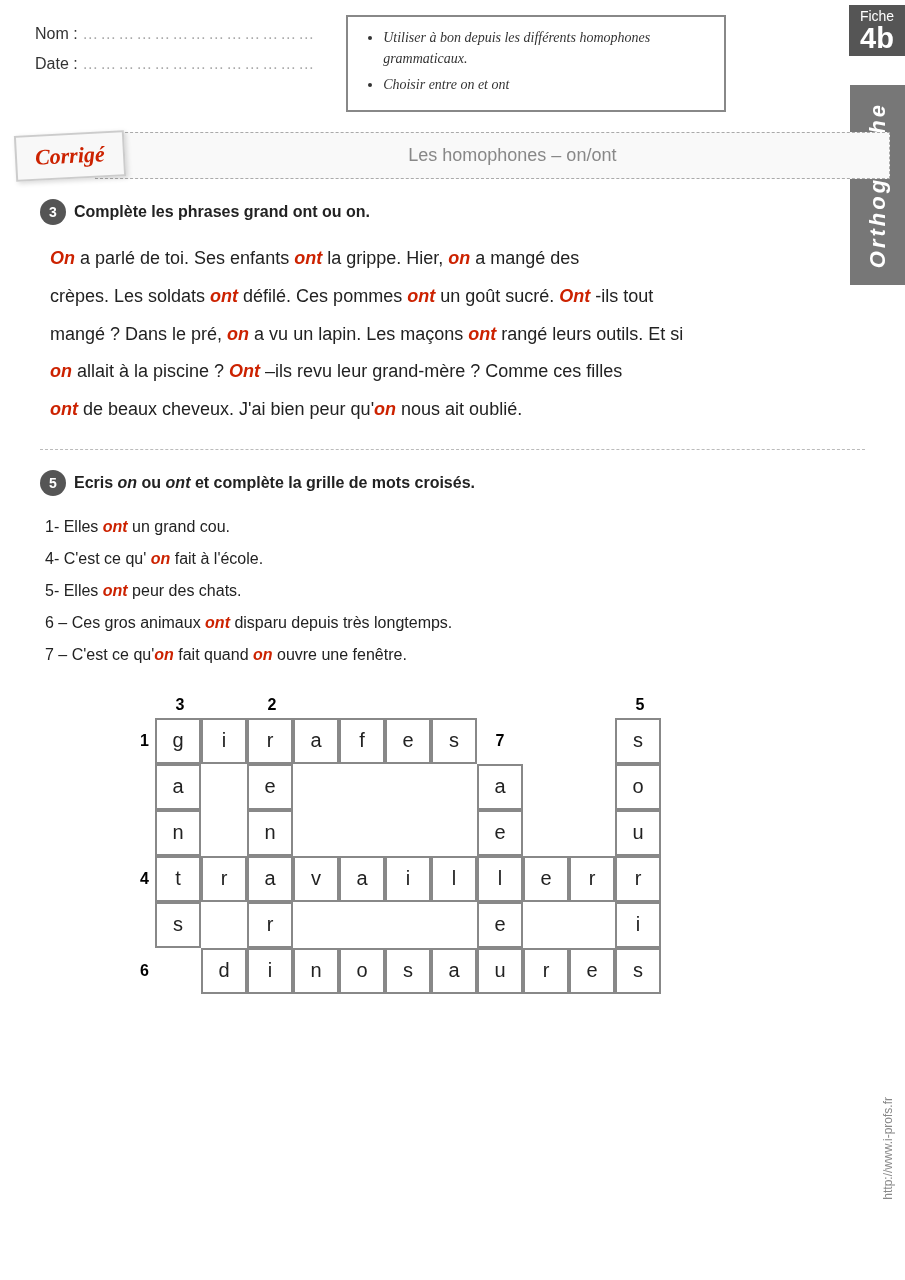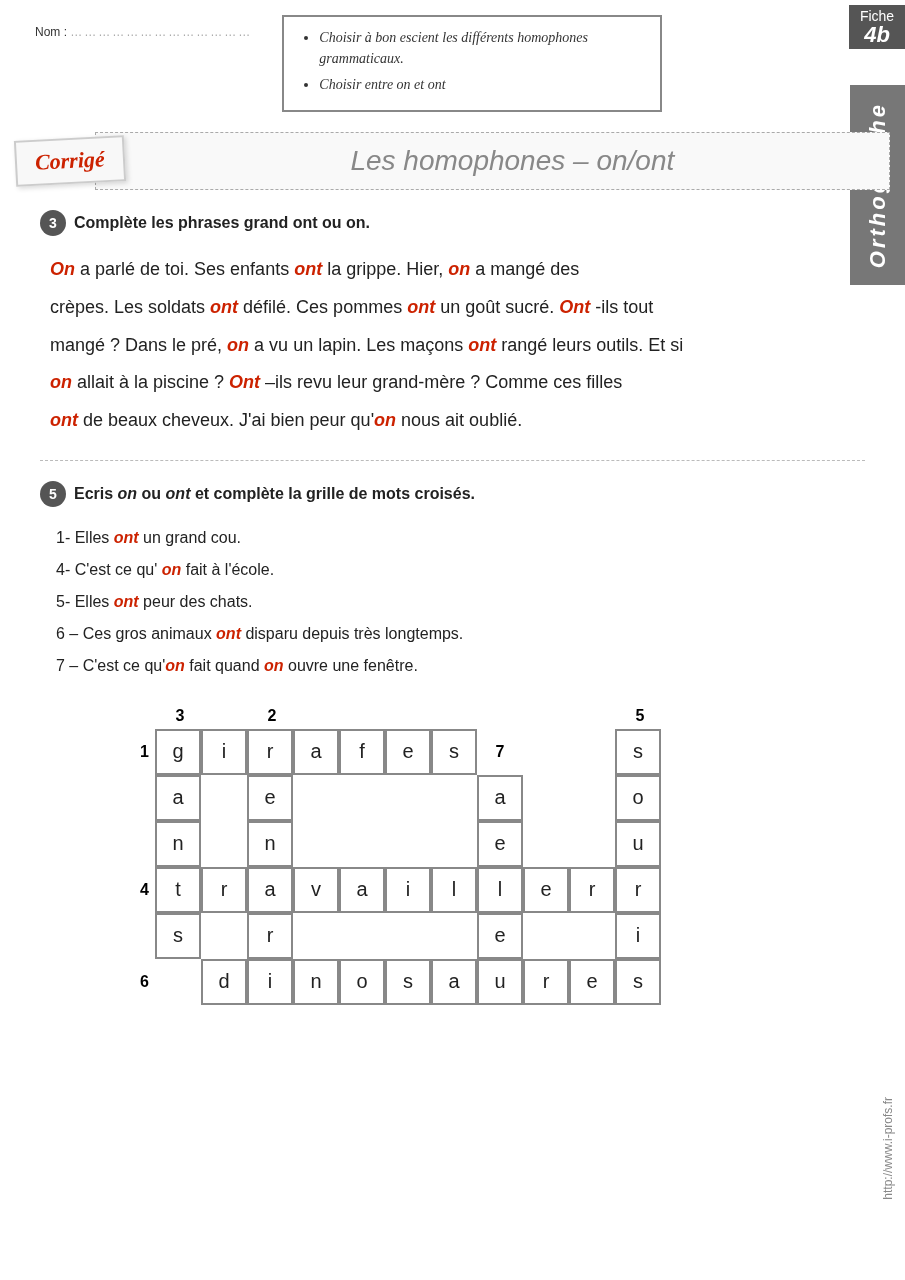--- a/index.html
+++ b/index.html
@@ -33,21 +33,21 @@
       color: #333;
       flex-shrink: 0;
       margin-top: 5px;
     }
 
     .nom-date {
       margin-left: 20px;
       margin-top: 15px;
     }
     .nom-date div {
-      font-size: 12px;
+      font-size: 16px;
       margin-bottom: 12px;
       color: #333;
       text-align: center;
     }
 
     .objectives-box {
       border: 2px solid #888;
       padding: 10px 15px;
       margin-left: 30px;
       margin-top: 5px;
@@ -75,25 +75,24 @@
       right: 0;
       background: #555;
       color: #fff;
       width: 56px;
       text-align: center;
       padding: 3px 5px;
       font-size: 14px;
       font-weight: bold;
     }
     .fiche-badge .fiche-num {
-      font-size: 22px;
+      font-size: 29px;
       font-weight: bold;
       display: block;
       line-height: 1;
-      font-style: italic;
     }
 
     
     .ortho-label {
       position: absolute;
       right: 0;
       top: 85px;
       width: 55px;
       height: 200px;
       background: #777;
@@ -134,23 +133,22 @@
       background: #f8f8f8;
     }
 
     .title-banner {
       flex: 1;
       text-align: center;
       border: 1px dashed #aaa;
       padding: 12px 20px;
       margin-left: -30px;
       padding-left: 60px;
-      font-size: 28px;
+      font-size: 18px;
       color: #888;
-      font-style: italic;
       background: #f9f9f9;
     }
 
     
     .main-content {
       padding: 20px 40px 20px 40px;
     }
 
     
     .ex-badge {
@@ -194,21 +192,21 @@
     }
 
     
     .ex5-section {
       margin-top: 20px;
     }
     .sentence-list {
       font-size: 16px;
       line-height: 2;
       color: #222;
-      margin-left: 16px;
+      margin-left: 5px;
       margin-bottom: 25px;
     }
 
     
     .crossword-wrapper {
       margin: 10px auto;
       padding: 0 20px;
     }
     .cell {
       width: 46px;
@@ -250,24 +248,28 @@
   </style>
 </head>
 <body>
 
 <div class="header">
   <div class="nom-date">
     <div>
       <span>Nom :</span>
       <span style="color:#aaa;letter-spacing:2px;">…………………………………</span>
     </div>
+    <div>
+      <span>Date :</span>
+      <span style="color:#aaa;letter-spacing:2px;">…………………………………</span>
+    </div>
   </div>
   <div class="objectives-box">
     <ul>
-      <li>Choisir à bon escient les différents homophones grammaticaux.</li>
+      <li>Utiliser à bon depuis les différents homophones grammaticaux.</li>
       <li>Choisir entre on et ont</li>
     </ul>
   </div>
   <div class="fiche-badge">
     <span style="font-size:14px;font-weight:normal;">Fiche</span>
     <span class="fiche-num">4b</span>
   </div>
 </div>
 
 <div class="ortho-label">

